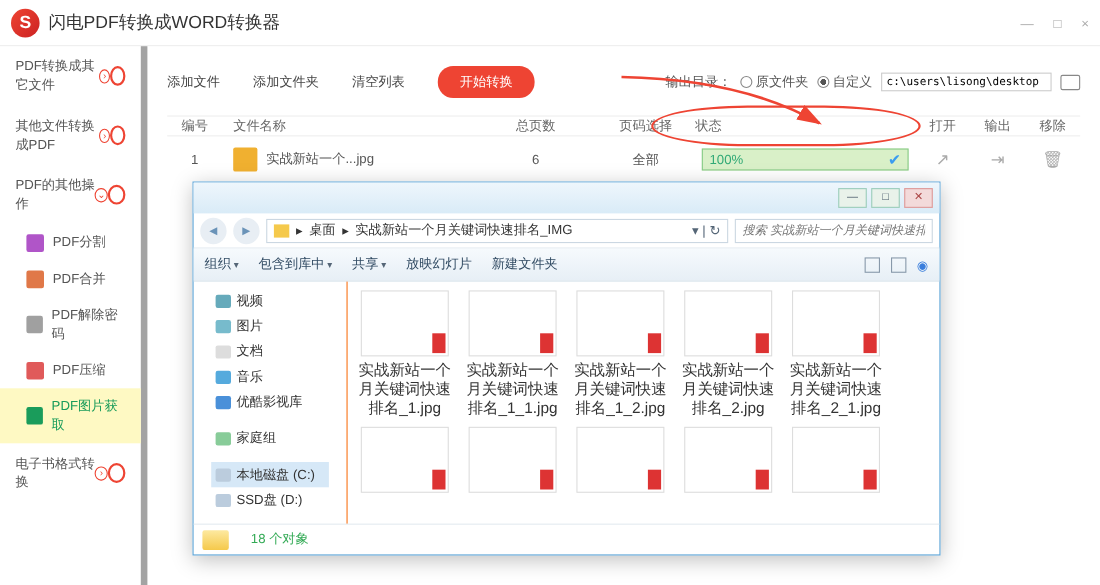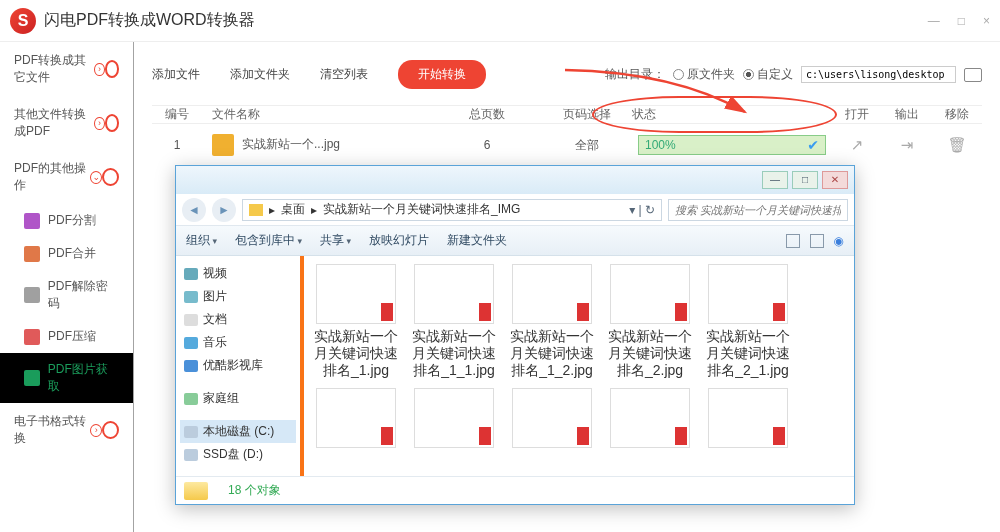--- a/index.html
+++ b/index.html
@@ -2,27 +2,27 @@
 <html><head>
 <meta charset="utf-8">
 <style>
 *{box-sizing:border-box;margin:0;padding:0;font-family:"Microsoft YaHei",Arial,sans-serif;font-size:12px}
 body{width:1000px;height:532px;background:#fff;position:relative;overflow:hidden}
 .titlebar{height:42px;display:flex;align-items:center;padding:0 10px;border-bottom:1px solid #eee}
 .logo{width:26px;height:26px;border-radius:50%;background:linear-gradient(135deg,#e43,#c22);display:flex;align-items:center;justify-content:center;color:#fff;font-weight:bold;font-size:16px;margin-right:8px}
 .app-title{font-size:16px;color:#333}
 .win-ctrls{margin-left:auto;display:flex;gap:18px;color:#aaa;font-size:14px}
 .main{display:flex;height:calc(100% - 42px)}
-.sidebar{width:170px;border-right:1px solid #a3a3a3}
+.sidebar{width:170px;border-right:6px solid #a3a3a3}
 .side-group{display:flex;align-items:center;justify-content:space-between;padding:10px 14px;color:#555;cursor:pointer}
 .side-group:after{content:"";width:14px;height:14px;border:2px solid #e43;border-radius:50%;display:inline-block;position:relative}
 .side-group:before{content:"";position:absolute}
 .chevron{width:13px;height:13px;border:1.5px solid #e43;border-radius:50%;display:flex;align-items:center;justify-content:center;color:#e43;font-size:9px}
 .side-item{display:flex;align-items:center;padding:8px 14px 8px 24px;color:#555;cursor:pointer;gap:8px}
-.side-item.active{background:#000000;color:#1a9c5b}
+.side-item.active{background:#fef9c3;color:#1a9c5b}
 .side-icon{width:16px;height:16px;border-radius:2px;display:inline-block}
 .content{flex:1;padding:10px 18px}
 .toolbar{display:flex;align-items:center;gap:30px;padding:8px 0}
 .tool-txt{color:#444;cursor:pointer}
 .btn-primary{background:#e43;color:#fff;padding:6px 20px;border-radius:14px;cursor:pointer}
 .output{display:flex;align-items:center;gap:8px;margin-left:auto;font-size:11px;color:#555}
 .radio{width:11px;height:11px;border:1px solid #888;border-radius:50%;display:inline-block;margin-right:3px;vertical-align:middle}
 .radio.on{background:radial-gradient(circle,#555 0 40%,transparent 45%)}
 .path-input{width:155px;border:1px solid #ccc;padding:2px 4px;font-family:monospace;font-size:10px}
 .folder-ico{width:18px;height:14px;border:1px solid #888;border-radius:2px;position:relative}
@@ -45,21 +45,21 @@
 .explorer{position:absolute;left:175px;top:165px;width:680px;height:340px;border:1px solid #5aa3d8;background:#fff;box-shadow:0 4px 18px rgba(0,0,0,.25)}
 .ex-title{height:28px;background:linear-gradient(#eef6fc,#d9ebf7);display:flex;align-items:center;justify-content:flex-end;padding:0 6px;gap:4px}
 .ex-btn{width:26px;height:18px;border:1px solid #9cb;background:#e9f2ea;font-size:10px;text-align:center;line-height:16px;color:#456}
 .ex-btn.close{background:#f3dada;border-color:#d99;color:#a44}
 .ex-addr{height:32px;display:flex;align-items:center;padding:0 6px;gap:6px;border-bottom:1px solid #e0e8ef}
 .nav-arrow{width:24px;height:24px;border-radius:50%;background:#e8eef4;color:#6a93b8;display:flex;align-items:center;justify-content:center}
 .crumb{flex:1;border:1px solid #cbd7e2;height:22px;display:flex;align-items:center;padding:0 6px;font-size:11px;color:#333;gap:6px}
 .search{width:180px;border:1px solid #cbd7e2;height:22px;padding:0 6px;color:#888;font-size:11px;font-style:italic}
 .ex-toolbar{height:30px;background:linear-gradient(#f6fafd,#e7eff6);display:flex;align-items:center;padding:0 10px;gap:18px;color:#314b63;font-size:11px;border-bottom:1px solid #d5e1ea}
 .ex-body{display:flex;height:calc(100% - 118px)}
-.ex-tree{width:128px;border-right:4px solid #f97316;padding:6px 4px;overflow:hidden}
+.ex-tree{width:140px;border-right:1px solid #f97316;padding:6px 16px;overflow:hidden}
 .tree-item{display:flex;align-items:center;gap:5px;padding:3px 4px;font-size:11px;color:#333}
 .tree-item.sel{background:#d6e8f7}
 .tree-ico{width:14px;height:12px;display:inline-block;border-radius:2px}
 .ex-files{flex:1;padding:8px;display:flex;flex-wrap:wrap;gap:10px;align-content:flex-start;overflow:hidden}
 .file-card{width:88px;text-align:center}
 .thumb{width:80px;height:60px;border:1px solid #ddd;background:#fff;margin:0 auto 4px;position:relative}
 .thumb .red{position:absolute;right:2px;bottom:2px;width:12px;height:18px;background:#d33}
 .file-label{font-size:14px;color:#333;line-height:1.2;word-break:break-all}
 .ex-status{height:28px;border-top:1px solid #e3eaf0;display:flex;align-items:center;padding:0 8px;gap:20px;font-size:11px;color:#3a5}
 .fold-ico{width:24px;height:18px;background:linear-gradient(#fde9a0,#f5c94b);border-radius:2px}

